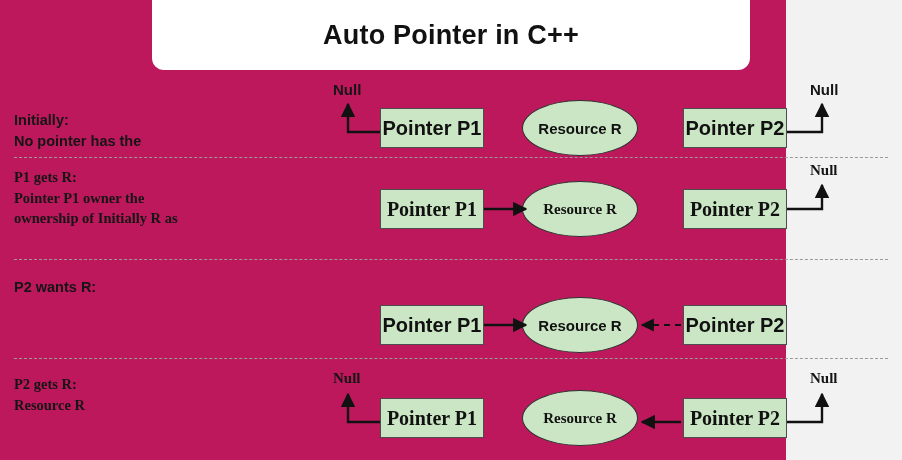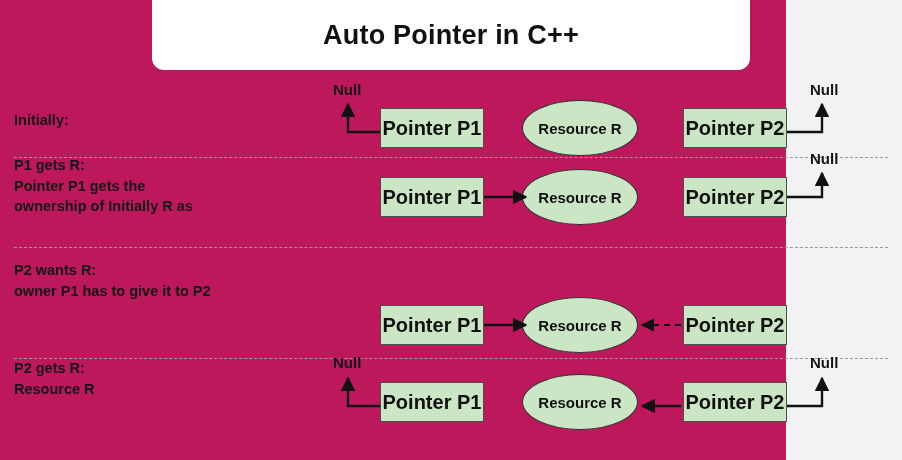--- a/index.html
+++ b/index.html
@@ -126,20 +126,21 @@
 
 <div id="page">
 
   <div class="title-box">
     <div class="title-text">Auto Pointer in C++</div>
   </div>
 
   <div class="row" style="top:78px;height:80px;">
     <div class="desc" style="top:6px;margin-top:26px;">
       <span class="ln">Initially:</span>
+      <span class="ln">No pointer has the</span>
     </div>
 
     <div class="diagram">
 
       <div class="nulllabel" style="left:13px;top:3px;">Null</div>
 
       <div class="pbox" style="left:60px;top:30px;">Pointer P1</div>
 
       <div class="rell" style="left:202px;top:22px;">Resource R</div>
 
@@ -155,24 +156,24 @@
         </defs>
 
         <path d="M 60 54 L 28 54 L 28 26" fill="none" stroke="#111111" stroke-width="2.4" marker-end="url(#ah1)"></path>
 
         <path d="M 467 54 L 502 54 L 502 26" fill="none" stroke="#111111" stroke-width="2.4" marker-end="url(#ah1)"></path>
       </svg>
     </div>
     <div class="row-sep" style="top:79px;"></div>
   </div>
 
-  <div class="row" style="top:150px;height:97px;">
+  <div class="row" style="top:162px;height:97px;font-family:Liberation Serif, serif;">
     <div class="desc" style="top:5px;">
       <span class="ln">P1 gets R:</span>
-      <span class="ln">Pointer P1 gets the</span>
+      <span class="ln">Pointer P1 owner the</span>
       <span class="ln">ownership of Initially R as</span>
     </div>
 
     <div class="diagram">
       <div class="pbox" style="left:60px;top:27px;">Pointer P1</div>
       <div class="rell" style="left:202px;top:19px;">Resource R</div>
       <div class="pbox" style="left:363px;top:27px;">Pointer P2</div>
       <div class="nulllabel" style="left:490px;top:0px;">Null</div>
 
       <svg class="conn" width="582" height="97">
@@ -184,23 +185,22 @@
 
         <path d="M 164 47 L 206 47" fill="none" stroke="#111111" stroke-width="2.4" marker-end="url(#ah2)"></path>
 
         <path d="M 467 47 L 502 47 L 502 23" fill="none" stroke="#111111" stroke-width="2.4" marker-end="url(#ah2)"></path>
       </svg>
     </div>
     <div class="row-sep" style="top:97px;"></div>
   </div>
 
   <div class="row" style="top:259px;height:99px;">
-    <div class="desc" style="top:1px;">
+    <div class="desc" style="top:18px;">
       <span class="ln">P2 wants R:</span>
-      <span class="ln">owner P1 has to give it to P2</span>
     </div>
 
     <div class="diagram">
       <div class="pbox" style="left:60px;top:46px;">Pointer P1</div>
       <div class="rell" style="left:202px;top:38px;">Resource R</div>
       <div class="pbox" style="left:363px;top:46px;">Pointer P2</div>
 
       <svg class="conn" width="582" height="99">
         <defs>
           <marker id="ah3" viewBox="0 0 10 10" refX="9" refY="5" markerWidth="6" markerHeight="6" orient="auto-start-reverse">
@@ -212,21 +212,21 @@
         </defs>
 
         <path d="M 164 66 L 206 66" fill="none" stroke="#111111" stroke-width="2.4" marker-end="url(#ah3)"></path>
 
         <path d="M 361 66 L 322 66" fill="none" stroke="#111111" stroke-width="2.2" stroke-dasharray="6 5" marker-end="url(#ah3d)"></path>
       </svg>
     </div>
     <div class="row-sep" style="top:99px;"></div>
   </div>
 
-  <div class="row" style="top:346px;height:98px;">
+  <div class="row" style="top:362px;height:98px;font-family:Liberation Serif, serif;">
     <div class="desc" style="top:12px;">
       <span class="ln">P2 gets R:</span>
       <span class="ln">Resource R</span>
     </div>
 
     <div class="diagram">
       <div class="nulllabel" style="left:13px;top:8px;">Null</div>
       <div class="pbox" style="left:60px;top:36px;">Pointer P1</div>
       <div class="rell" style="left:202px;top:28px;">Resource R</div>
       <div class="pbox" style="left:363px;top:36px;">Pointer P2</div>

